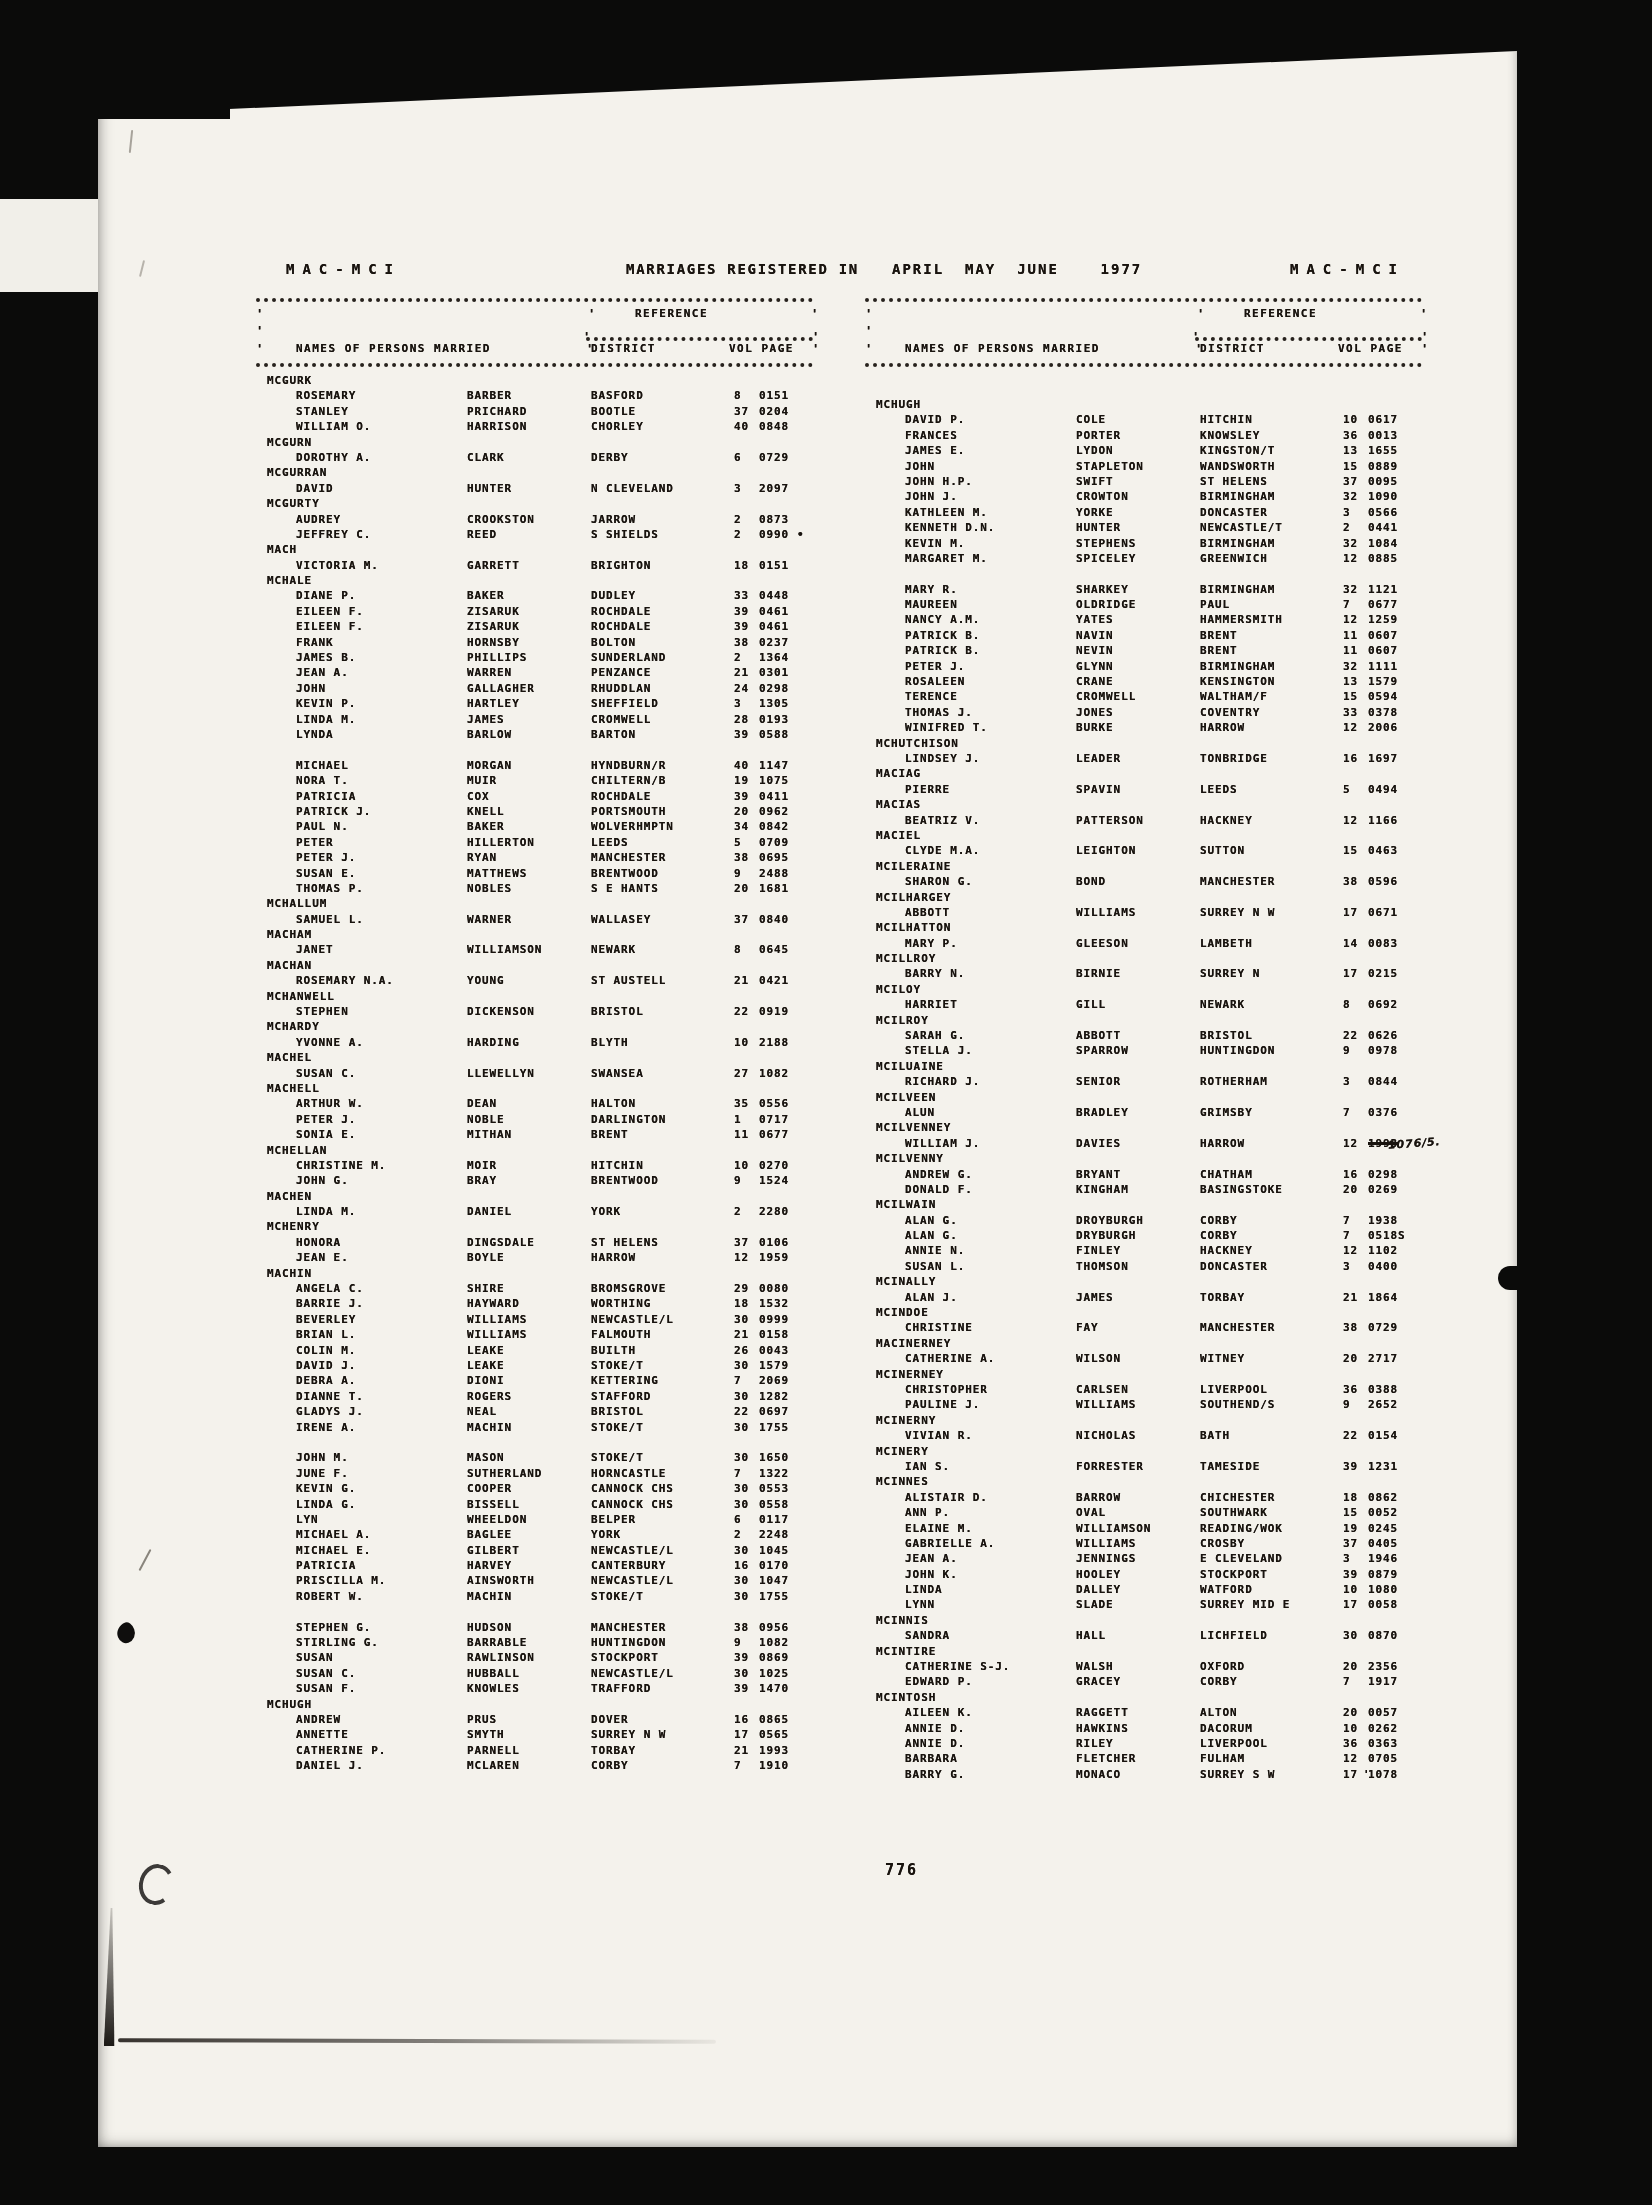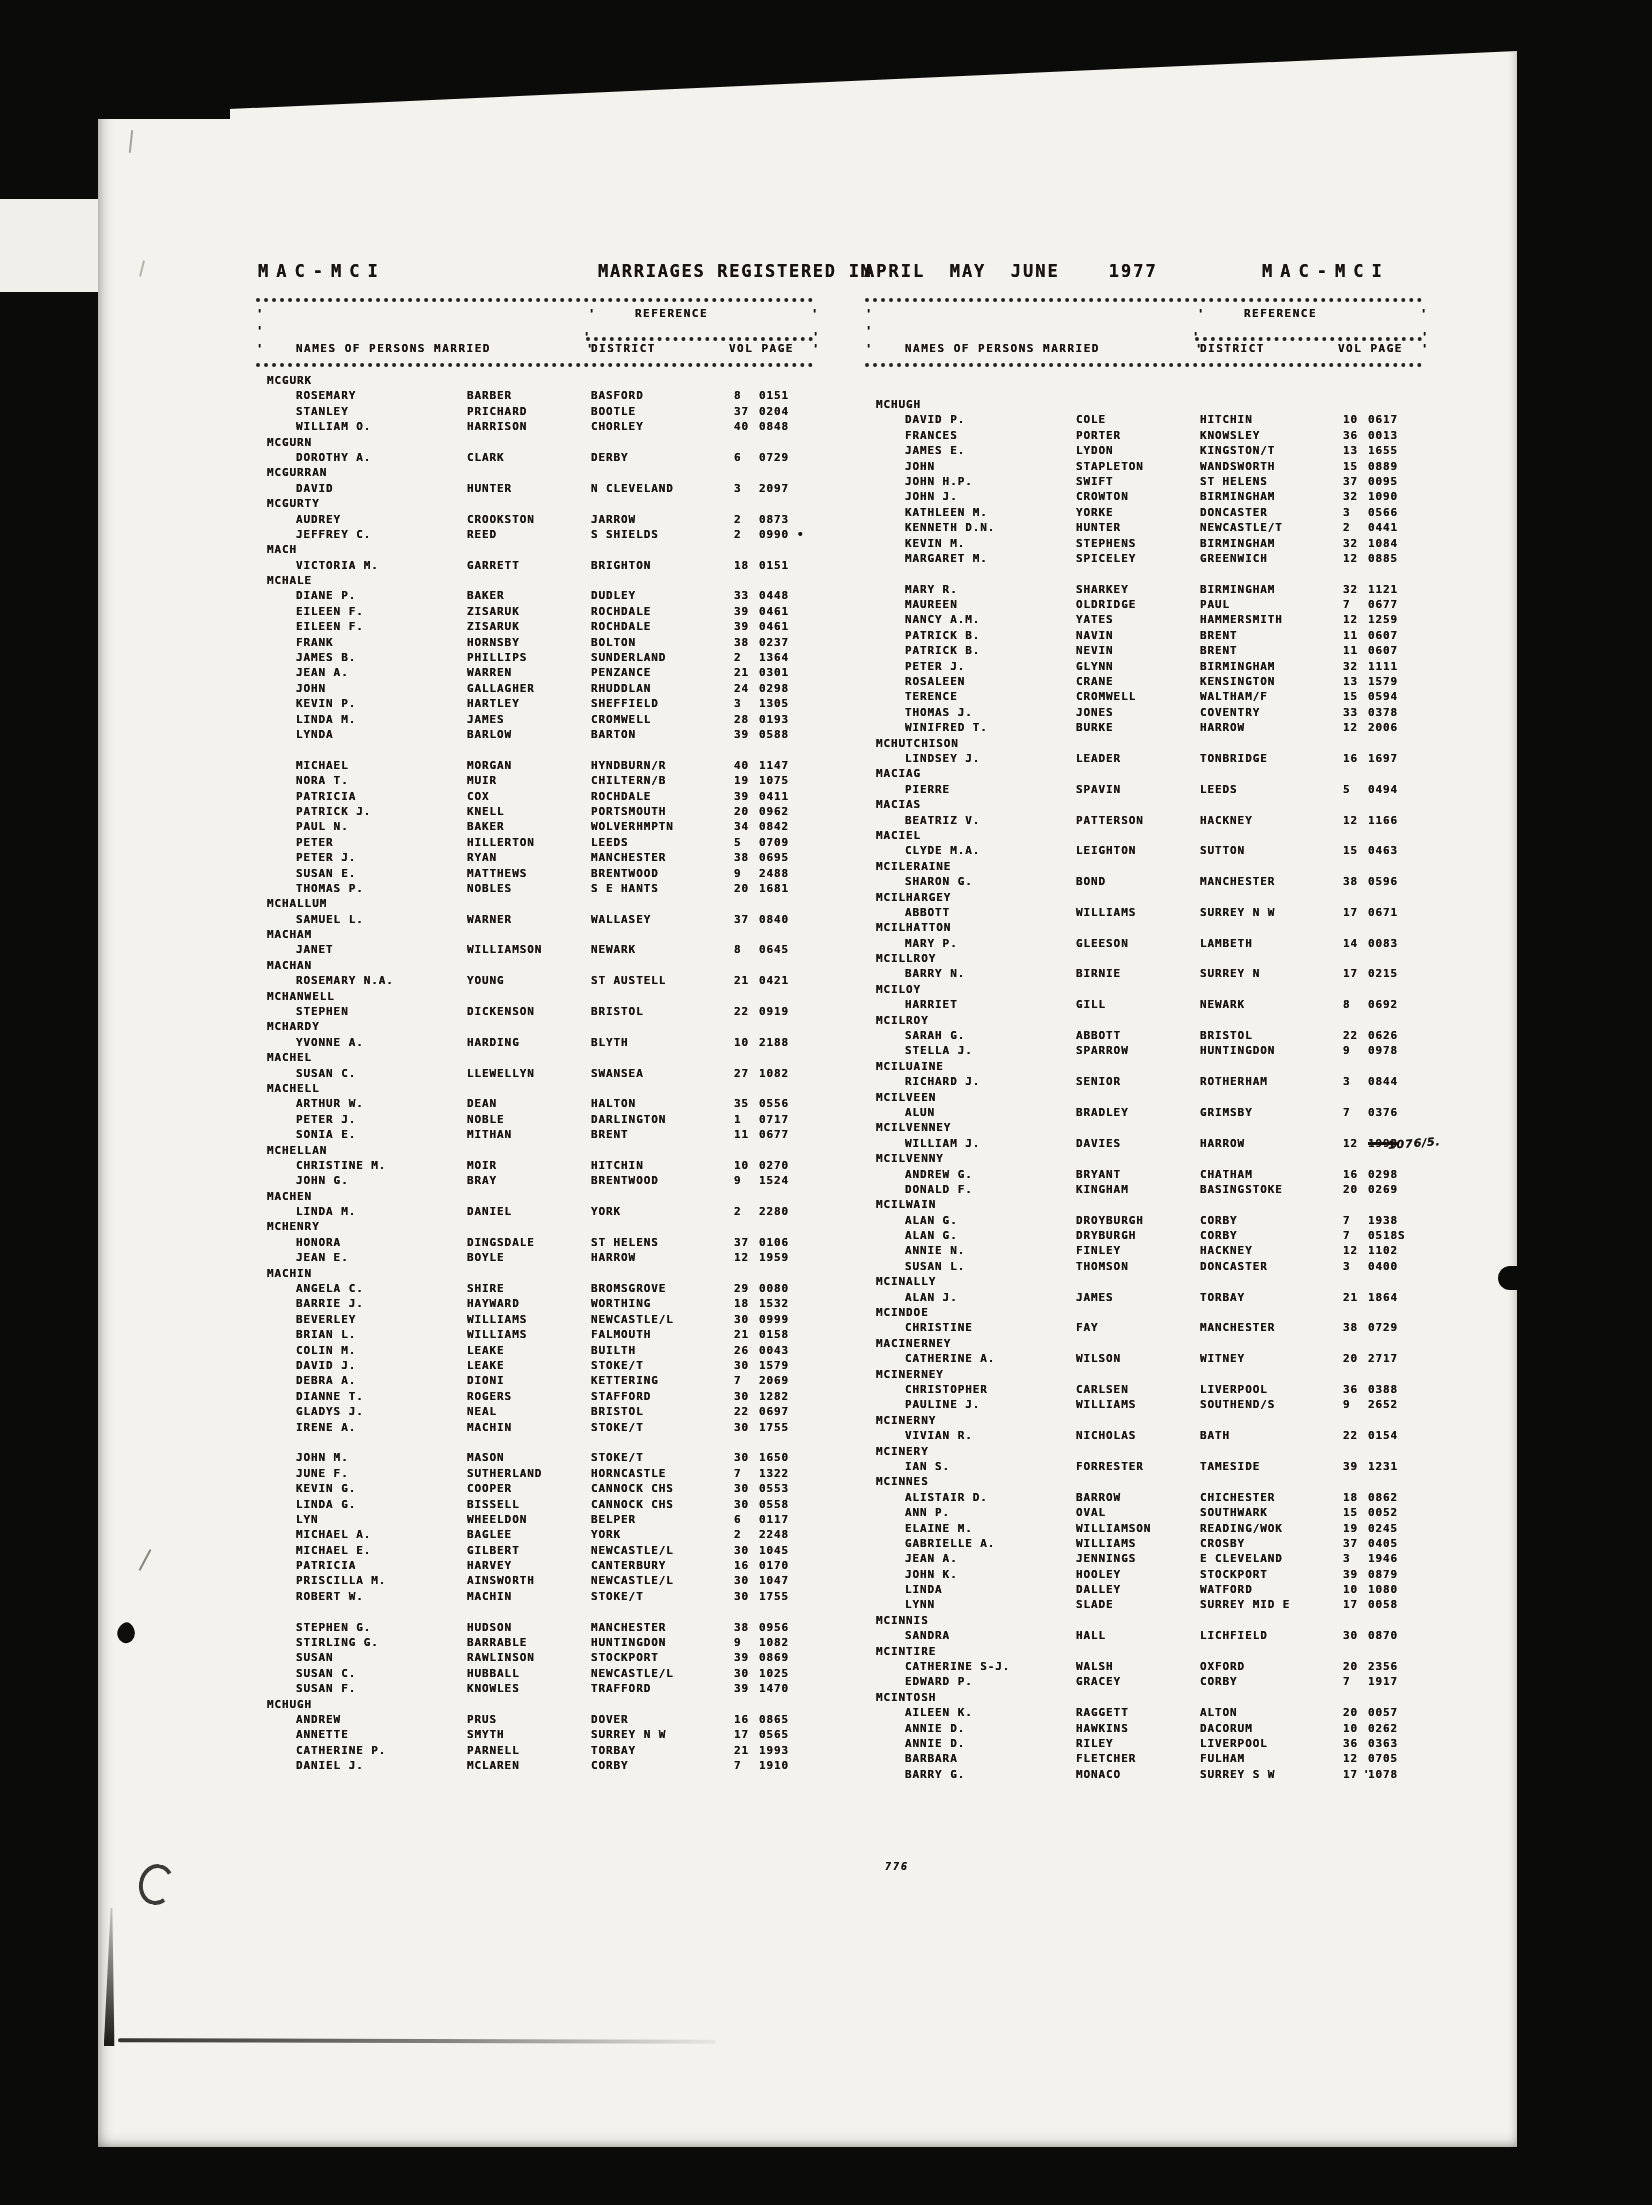--- a/index.html
+++ b/index.html
@@ -21,21 +21,21 @@
     background:#0b0b0a;
     clip-path:polygon(0 0,100% 0,100% 20%,0 100%);
   }
   .corner-block{position:absolute;left:98px;top:35px;width:132px;height:84px;background:#0b0b0a;}
   .notch{position:absolute;left:0;top:199px;width:98px;height:93px;background:#f1efe9;}
   
   .t{
     position:absolute;color:#18130e;font-weight:700;white-space:pre;
     text-shadow:0 0 0.6px rgba(24,19,14,.9);
   }
-  .title{font-size:17px;letter-spacing:1.7px;top:261px;}
+  .title{font-size:14px;letter-spacing:1.7px;top:261px;margin-left:28px;}
   .title.sp{letter-spacing:8px;}
   .rule{position:absolute;height:0;border-top:4.6px dotted #16110c;opacity:.92;}
   .hq{position:absolute;color:#18130e;font-weight:700;font-size:12px;text-shadow:0 0 0.6px rgba(24,19,14,.9);}
   .hdr-label{font-size:11px;letter-spacing:1.5px;}
   
   .col{position:absolute;width:565px;}
   .row{position:relative;height:15.4px;}
   .row span{
     position:absolute;top:0;color:#18130e;font-weight:700;white-space:pre;
     font-size:11px;line-height:15.4px;letter-spacing:0.9px;
@@ -48,21 +48,21 @@
   .c-v{left:478px;}
   .c-p{left:503px;}
   .struck{text-decoration:line-through;text-decoration-thickness:2.7px;}
   .notedot{left:541px;font-size:8.6px;top:-2px;}
   .ptick{left:498px;font-size:8.6px;top:-1.3px;}
   .hand{
     left:523px;top:-6.6px;font-family:"DejaVu Sans",sans-serif;
     font-style:italic;font-weight:700;font-size:18px;letter-spacing:0;
     color:#171720;transform:rotate(-4deg);text-shadow:none;
   }
-  .pageno{font-size:10px;letter-spacing:2px;font-style:italic;}
+  .pageno{font-size:15px;letter-spacing:2px;}
   
   .ink-blob{
     position:absolute;left:117px;top:1623px;width:18px;height:20px;background:#0f0e0d;
     border-radius:68% 32% 58% 42% / 55% 48% 52% 45%;transform:rotate(-22deg);
   }
   .circle-mark{
     position:absolute;left:139px;top:1864px;width:26.6px;height:33px;
     border:4px solid #1c1b19;border-right-color:transparent;border-radius:50%;
     transform:rotate(12deg);opacity:.85;
   }

